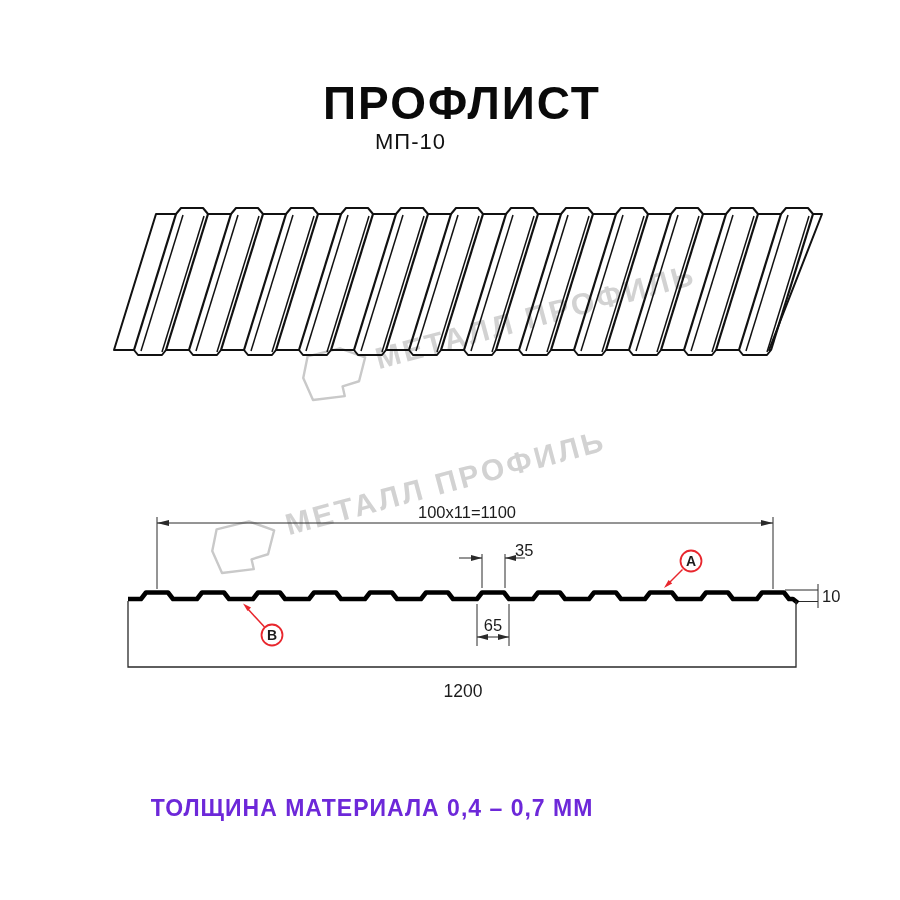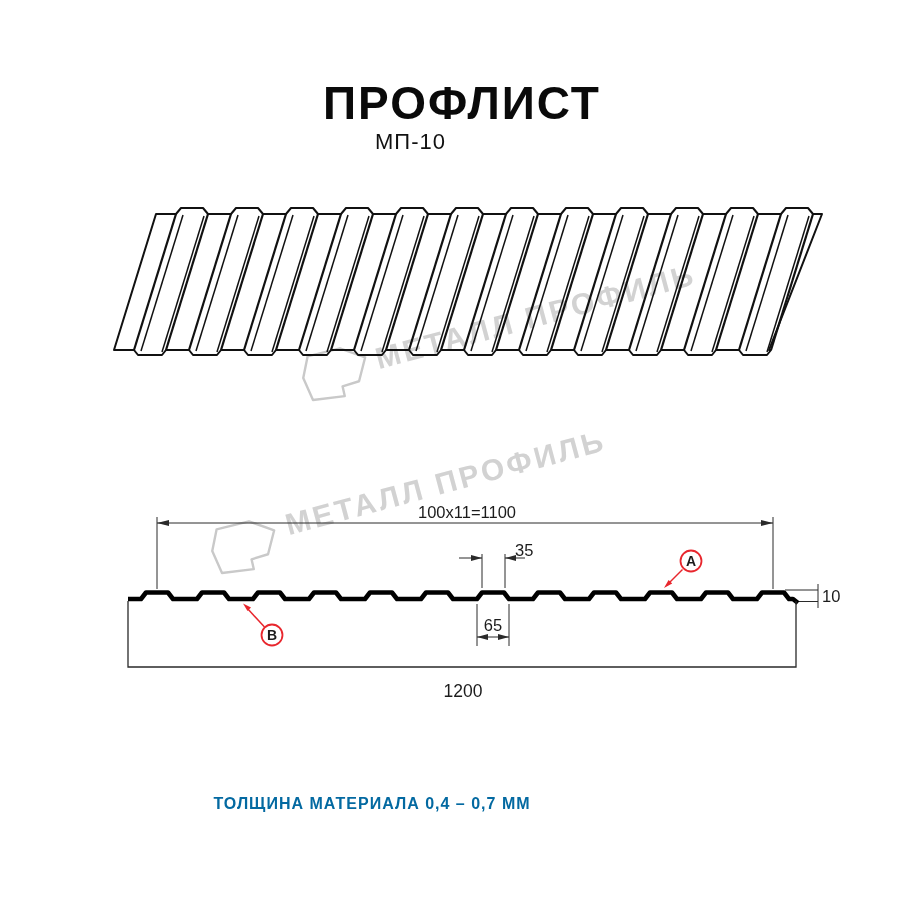--- a/index.html
+++ b/index.html
@@ -10,21 +10,21 @@
   .title{
     position:absolute;left:0;top:76px;width:900px;text-align:center;
     font-size:46px;font-weight:800;letter-spacing:2px;color:#0a0a0a;
   }
   .subtitle{
     position:absolute;left:0;top:129px;width:797px;text-align:center;
     font-size:22px;font-weight:500;letter-spacing:1px;color:#111;
   }
   .caption{
     position:absolute;left:0;top:795px;width:720px;text-align:center;
-    font-size:16px;font-weight:600;letter-spacing:1px;color:#0369a1;
+    font-size:23px;font-weight:600;letter-spacing:1px;color:#6d28d9;
   }
   .wm-text{
     position:absolute;font-size:30px;font-weight:700;letter-spacing:3px;
     color:#d2d2d2;white-space:nowrap;transform-origin:0 100%;transform:rotate(-15deg);
     line-height:30px;
   }
   .wm1{left:368px;top:344px;}
   .wm2{left:278px;top:510px;}
   .wm-logo{position:absolute;transform:rotate(-7deg);}
   .wm-logo1{left:288px;top:347px;}

